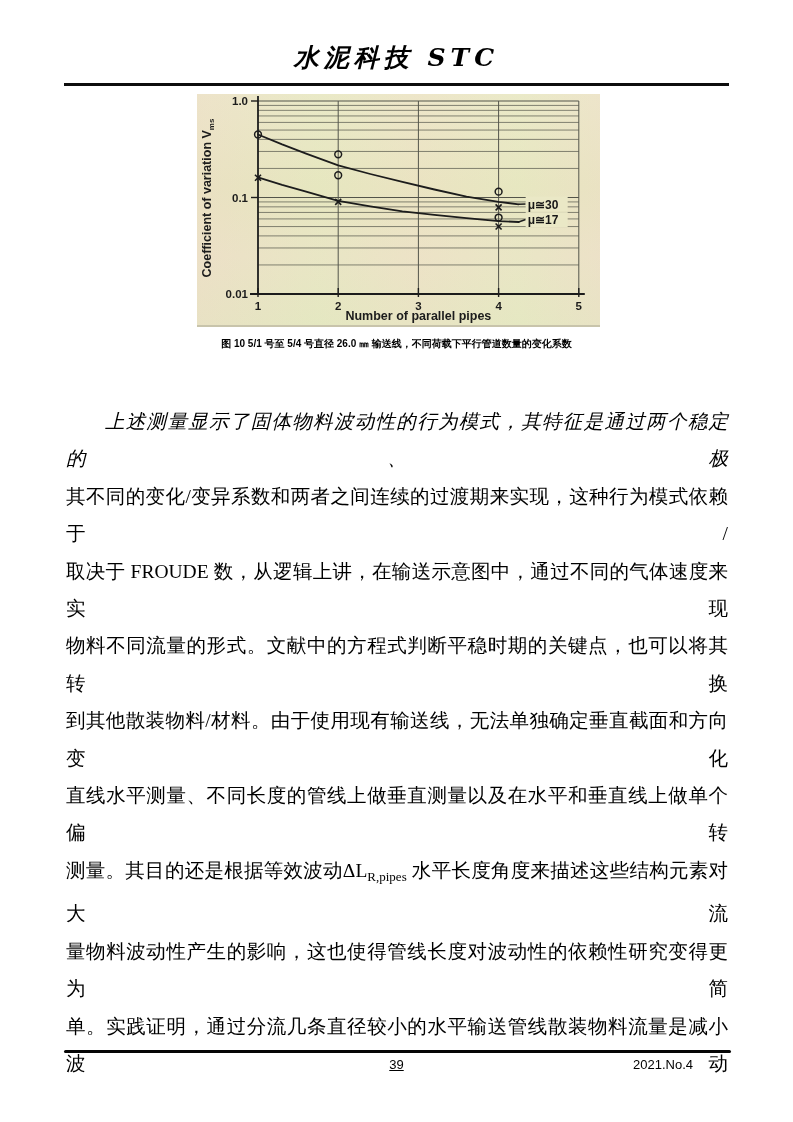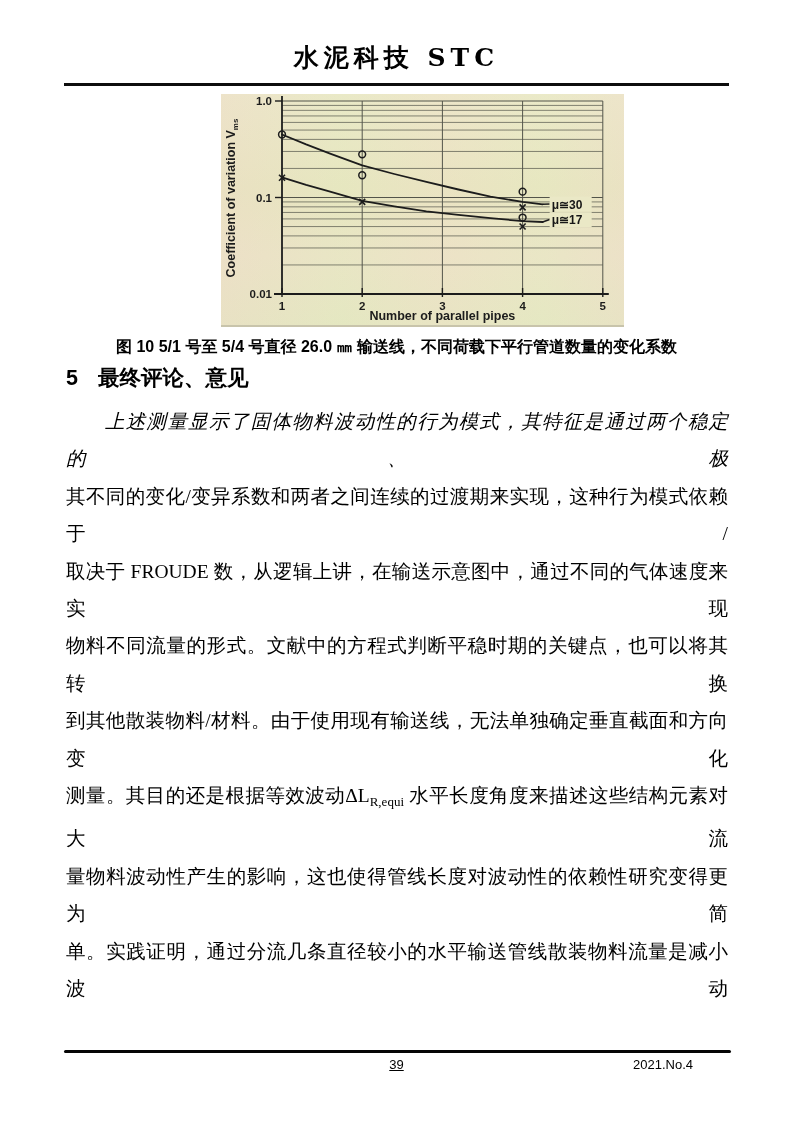--- a/index.html
+++ b/index.html
@@ -1,35 +1,35 @@
 <!DOCTYPE html>
 <html><head>
 <meta charset="utf-8">
 <style>
   html,body{margin:0;padding:0;background:#ffffff;}
   .page{position:relative;width:793px;height:1122px;background:#ffffff;overflow:hidden;
         font-family:"Liberation Serif",serif;color:#000;}
 
   .header-title{position:absolute;top:41px;left:0;width:100%;text-align:center;
     font-family:"DejaVu Serif","Liberation Serif",serif;font-size:25px;font-weight:700;
-    letter-spacing:5px;}
+    font-style:italic;letter-spacing:5px;}
   .header-rule{position:absolute;top:83px;left:64px;width:665px;height:3px;background:#0d0d0d;}
 
   .figure-image{position:absolute;left:197px;top:94px;width:403px;height:231px;
     background-image:
       linear-gradient(90deg, rgba(242,203,203,.20), rgba(219,234,188,.16) 30%, rgba(243,216,201,.20) 55%, rgba(224,236,194,.16) 80%, rgba(241,210,206,.20)),
       linear-gradient(180deg,#ece9c9,#e8e6c0 40%,#ebe5c6 70%,#e6e7c2);
-    border-bottom:2px solid #c8c4ab;margin-left:24px;}
+    border-bottom:2px solid #c8c4ab;}
   .figure-image svg{display:block;}
   .tick{font:700 11.5px "Liberation Sans",sans-serif;fill:#1c1c1c;}
   .axis-label{font:700 12.5px "Liberation Sans",sans-serif;fill:#1c1c1c;}
   .series-label{font:700 12px "Liberation Sans",sans-serif;fill:#161616;}
 
   .figure-caption{position:absolute;top:337px;left:0;width:100%;text-align:center;
-    font-family:"Liberation Sans",sans-serif;font-weight:600;font-size:16px;}
+    font-family:"Liberation Sans",sans-serif;font-weight:600;font-size:10px;}
 
   .section-heading{position:absolute;top:363px;left:66px;
     font-family:"Liberation Sans",sans-serif;font-weight:700;font-size:21.5px;}
   .section-heading .sec-num{display:inline-block;margin-right:20px;}
 
   .para{position:absolute;top:403px;left:66px;width:662px;font-size:19.5px;line-height:37.4px;}
   .pline{text-align:justify;text-align-last:justify;white-space:normal;}
   .pline.indent{text-indent:39px;font-style:italic;}
   .sub{font-size:13px;vertical-align:-4px;}
 
@@ -110,31 +110,29 @@
         <line x1="321.65000000000003" y1="128.02497366573516" x2="328.66999999999996" y2="125.61278087653308" stroke="#1c1c1c" stroke-width="1.6"></line>
         <rect x="328.66999999999996" y="118.11278087653308" width="42" height="15" fill="#eae8c6"></rect>
         <text x="330.66999999999996" y="130.11278087653307" class="series-label">μ≅17</text>
         <text x="221.4" y="226" text-anchor="middle" class="axis-label">Number of parallel pipes</text>
         <text x="14" y="104" text-anchor="middle" class="axis-label" transform="rotate(-90 14 104)"><tspan>Coefficient of variation V</tspan><tspan dy="3" font-size="8">ms</tspan></text>
       </svg>
   </div>
 
   <div class="figure-caption">图 10 5/1 号至 5/4 号直径 26.0 ㎜ 输送线，不同荷载下平行管道数量的变化系数</div>
 
-  <div class="section-heading">
-    <span class="sec-num">5</span><span>最终评论、意见</span>
-  </div>
 
   <div class="para">
     <div class="pline indent">上述测量显示了固体物料波动性的行为模式，其特征是通过两个稳定的、极</div>
     <div class="pline">其不同的变化/变异系数和两者之间连续的过渡期来实现，这种行为模式依赖于/</div>
     <div class="pline">取决于 FROUDE 数，从逻辑上讲，在输送示意图中，通过不同的气体速度来实现</div>
     <div class="pline">物料不同流量的形式。文献中的方程式判断平稳时期的关键点，也可以将其转换</div>
     <div class="pline">到其他散装物料/材料。由于使用现有输送线，无法单独确定垂直截面和方向变化</div>
-    <div class="pline"><span>测量。其目的还是根据等效波动ΔL</span><span class="sub">R,equi</span><span> 水平长度角度来描述这些结构元素对大流</span></div>
+    <div class="pline">直线水平测量、不同长度的管线上做垂直测量以及在水平和垂直线上做单个偏转</div>
+    <div class="pline"><span>测量。其目的还是根据等效波动ΔL</span><span class="sub">R,pipes</span><span> 水平长度角度来描述这些结构元素对大流</span></div>
     <div class="pline">量物料波动性产生的影响，这也使得管线长度对波动性的依赖性研究变得更为简</div>
     <div class="pline">单。实践证明，通过分流几条直径较小的水平输送管线散装物料流量是减小波动</div>
 
   </div>
 
   <div class="footer-rule"></div>
   <div class="footer-page">39</div>
   <div class="footer-issue">2021.No.4</div>
 
 </div>

